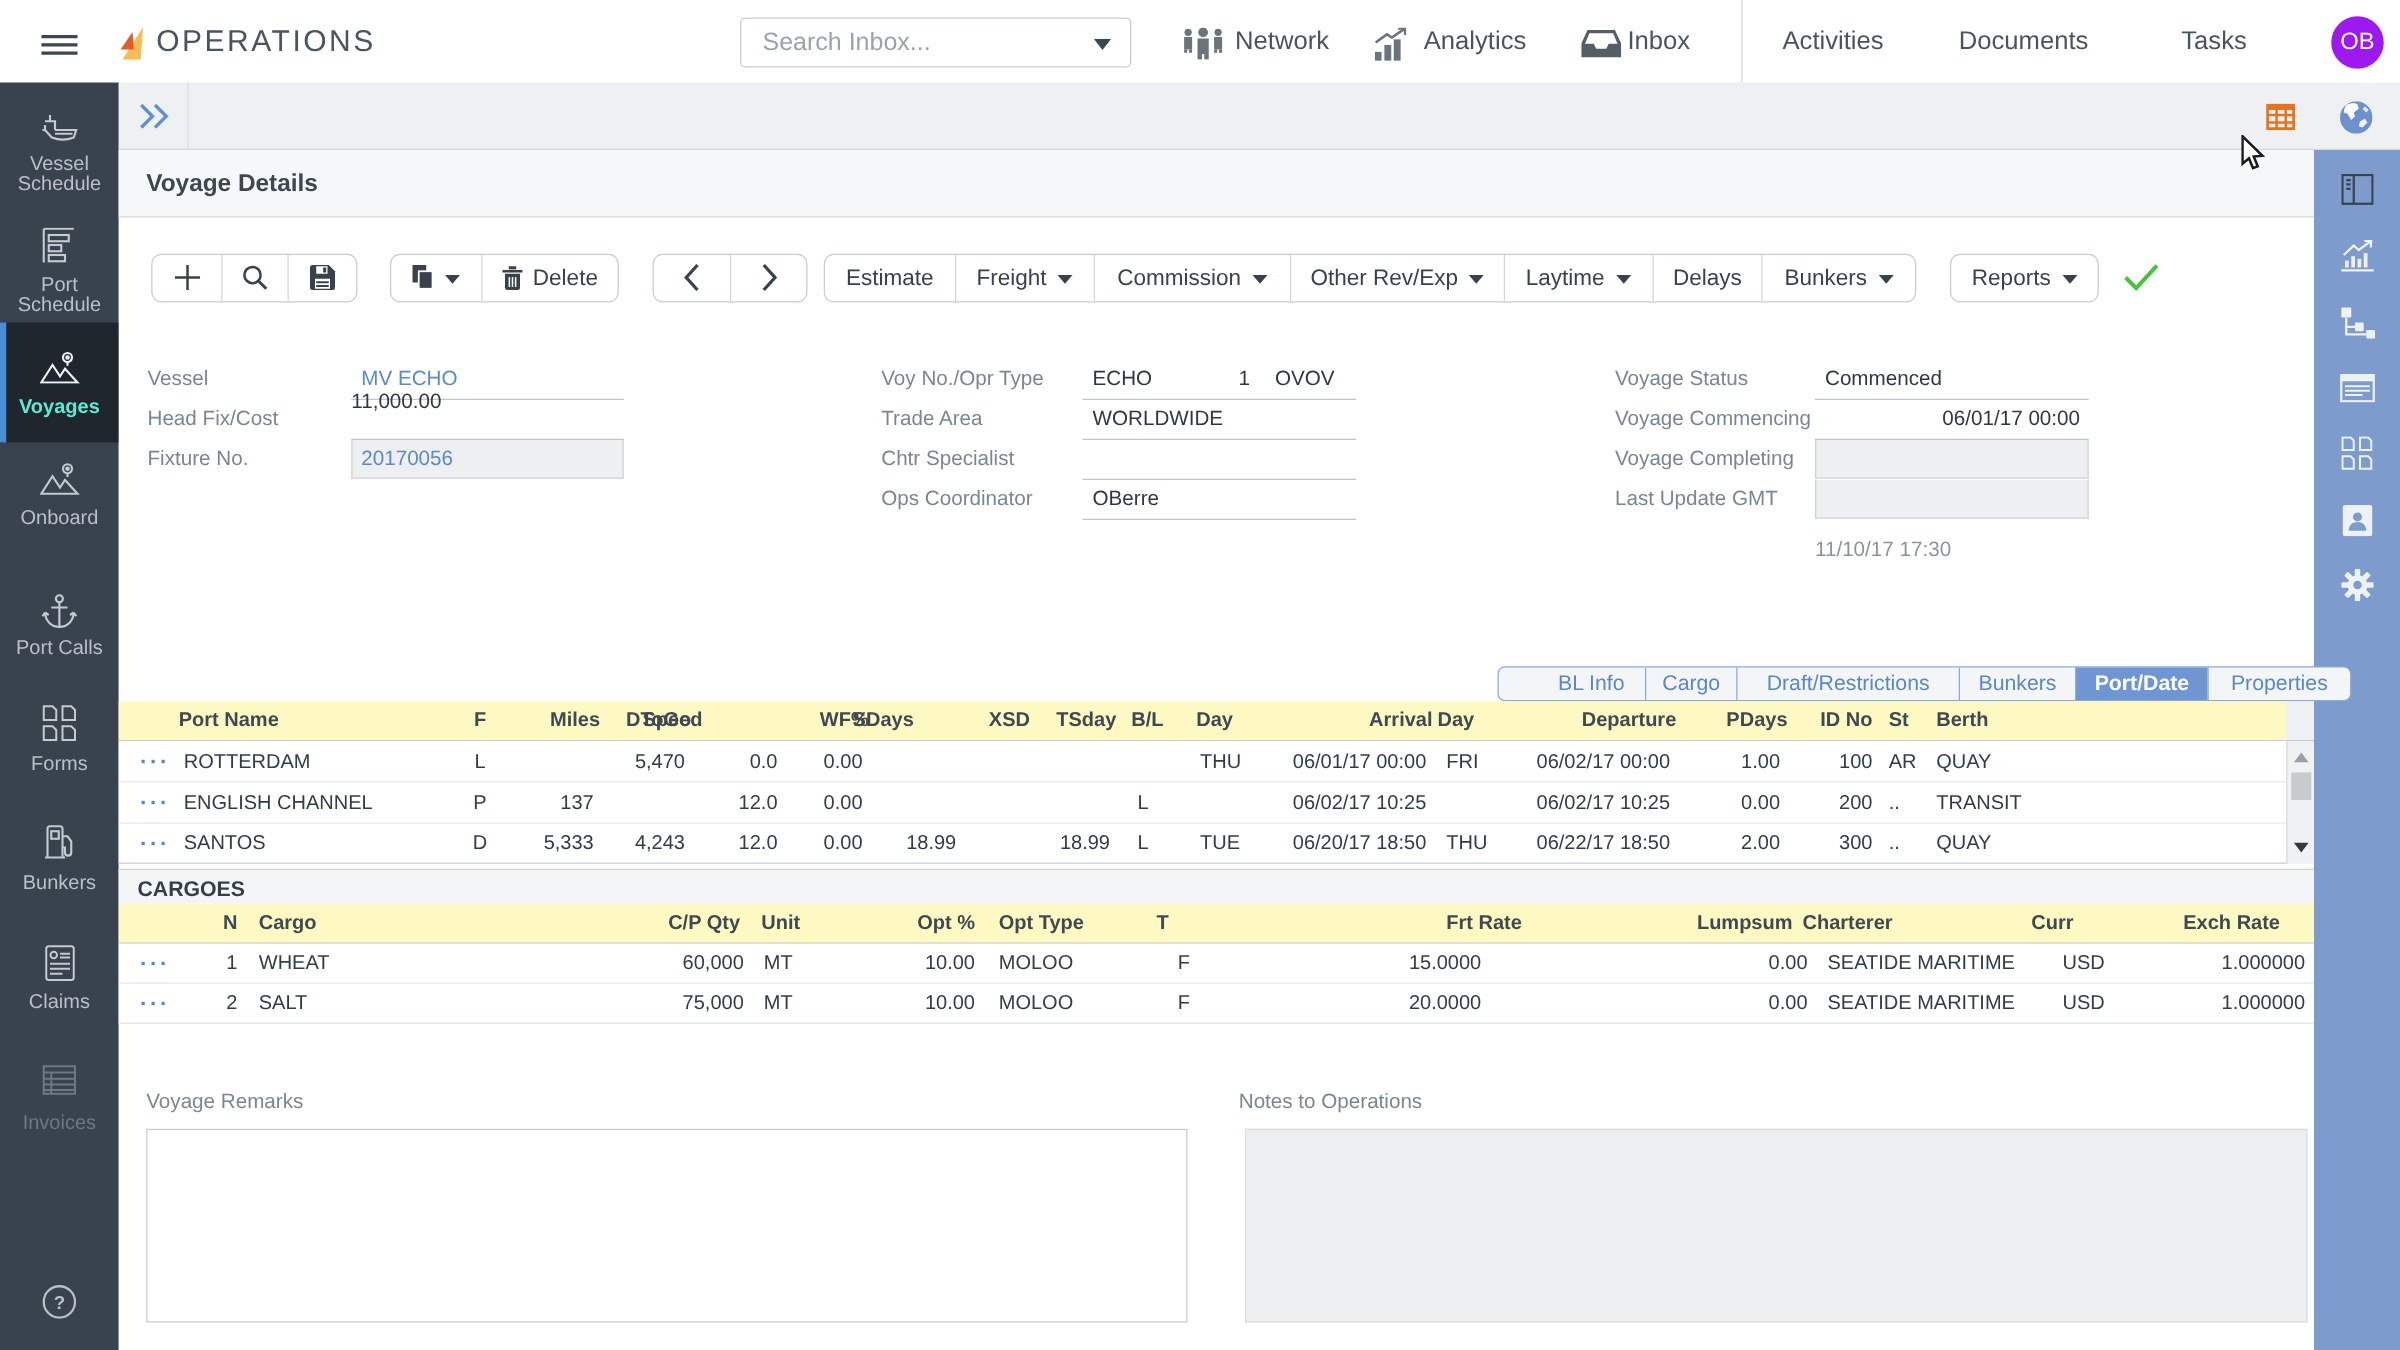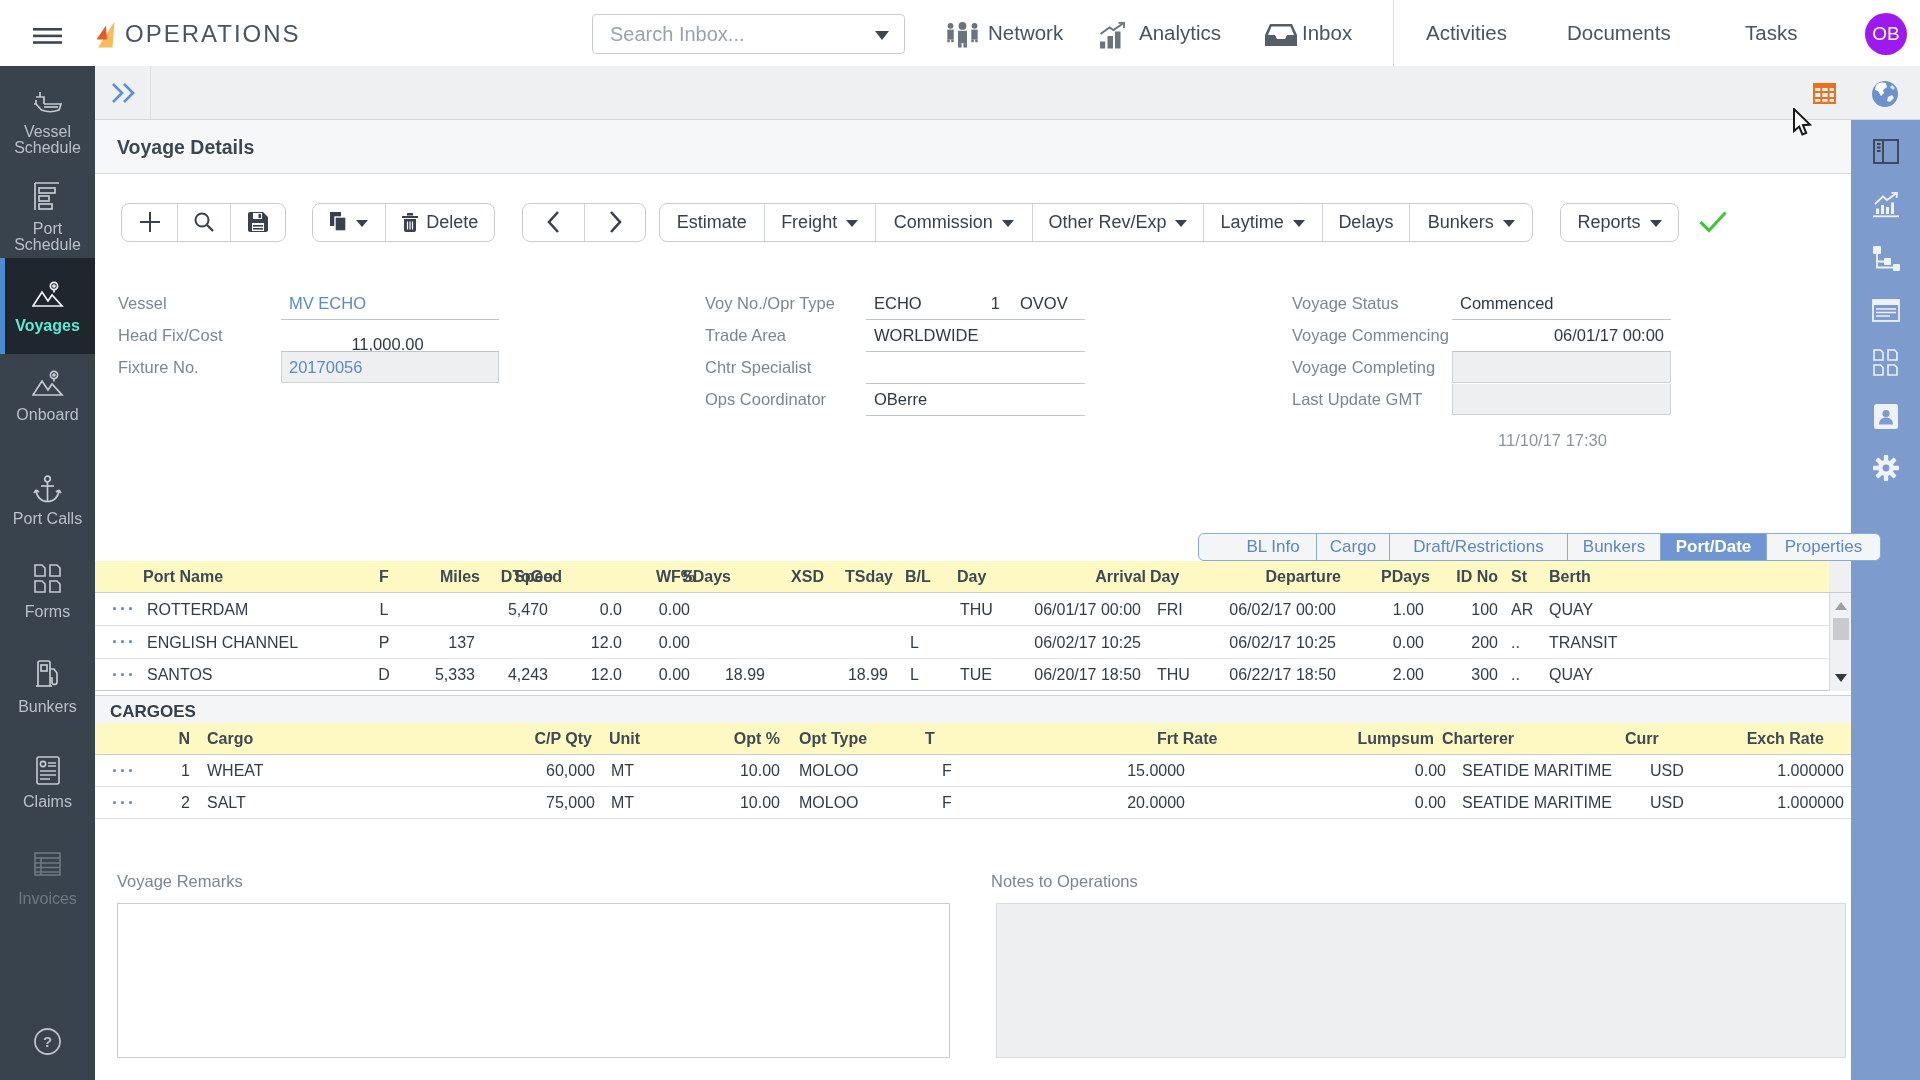--- a/index.html
+++ b/index.html
@@ -402,21 +402,21 @@
     </div>
     <svg class="abs" style="left:1603px;top:90px" width="30" height="25" viewBox="0 0 30 25">
       <path d="M2.5 12 L11 20.5 L27.5 2.5" stroke="#48c33e" stroke-width="3.2" fill="none"></path>
     </svg>
 
     <div class="flbl" style="left:23px;top:170px">Vessel</div>
     <div class="flbl" style="left:23px;top:202px">Head Fix/Cost</div>
     <div class="flbl" style="left:23px;top:234px">Fixture No.</div>
     <div class="fval blue" style="left:194px;top:170px">MV ECHO</div>
     <div class="uline" style="left:186px;top:199px;width:218px"></div>
-    <div class="fval" style="left:186px;top:211px;width:213px;text-align:center">11,000.00</div>
+    <div class="fval" style="left:186px;top:188px;width:213px;text-align:left">11,000.00</div>
     <div class="uline" style="left:186px;top:231px;width:218px"></div>
     <div class="gbox" style="left:186px;top:232px;width:218px;height:31px;border-top:none"></div>
     <div class="fval blue" style="left:194px;top:234px">20170056</div>
 
     <div class="flbl" style="left:610px;top:170px">Voy No./Opr Type</div>
     <div class="flbl" style="left:610px;top:202px">Trade Area</div>
     <div class="flbl" style="left:610px;top:234px">Chtr Specialist</div>
     <div class="flbl" style="left:610px;top:266px">Ops Coordinator</div>
     <div class="fval" style="left:779px;top:170px">ECHO</div>
     <div class="fval" style="left:845px;top:170px;width:60px;text-align:right">1</div>
@@ -432,21 +432,21 @@
     <div class="flbl" style="left:1197px;top:202px">Voyage Commencing</div>
     <div class="flbl" style="left:1197px;top:234px">Voyage Completing</div>
     <div class="flbl" style="left:1197px;top:266px">Last Update GMT</div>
     <div class="fval" style="left:1365px;top:170px">Commenced</div>
     <div class="uline" style="left:1357px;top:199px;width:219px"></div>
     <div class="fval" style="left:1357px;top:202px;width:212px;text-align:right">06/01/17 00:00</div>
     <div class="uline" style="left:1357px;top:231px;width:219px"></div>
     <div class="gbox" style="left:1357px;top:232px;width:219px;height:31px;border-top:none"></div>
     <div class="fval gtxt" style="left:1357px;top:234px;width:201px;text-align:right">08/02/17 13:30</div>
     <div class="gbox" style="left:1357px;top:264px;width:219px;height:31px;border-top:none"></div>
-    <div class="fval gtxt" style="left:1357px;top:266px;width:201px;text-align:center">11/10/17 17:30</div>
+    <div class="fval gtxt" style="left:1357px;top:266px;width:201px;text-align:left">11/10/17 17:30</div>
 
     <div id="tabs">
       <div class="tab" style="width:86px">BL Info</div>
       <div class="tab" style="width:73px">Cargo</div>
       <div class="tab" style="width:178px">Draft/Restrictions</div>
       <div class="tab" style="width:93px">Bunkers</div>
       <div class="tab on" style="width:106px">Port/Date</div>
       <div class="tab" style="width:114px">Properties</div>
     </div>
     <div class="trow thead cellt" style="top:441px;width:1734px;height:32px;line-height:32px;border-bottom:1px solid #c9cdd1;font-weight:bold;color:#3e4953">

